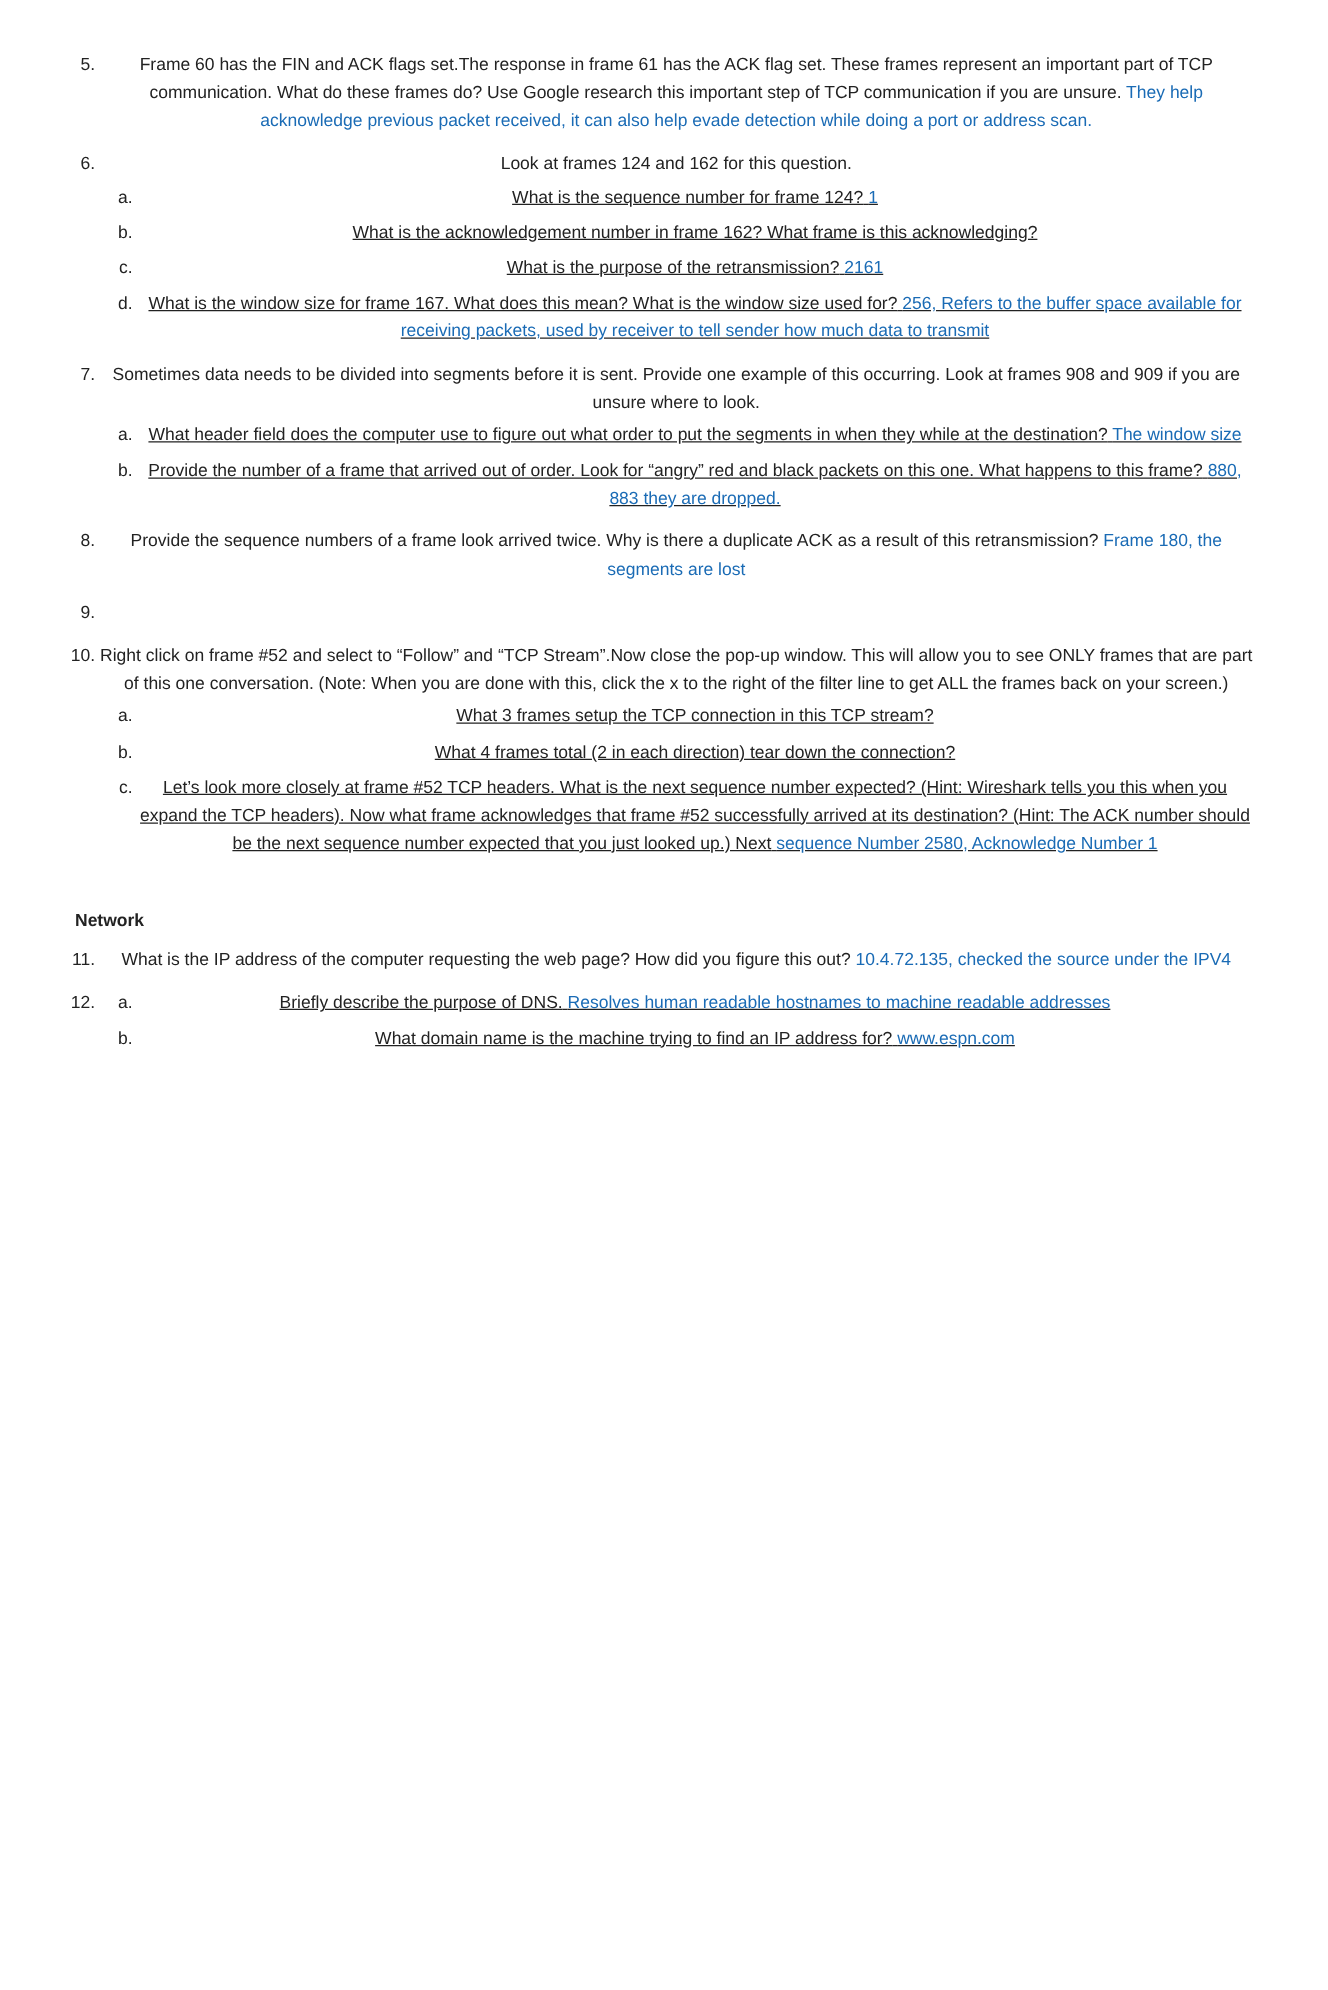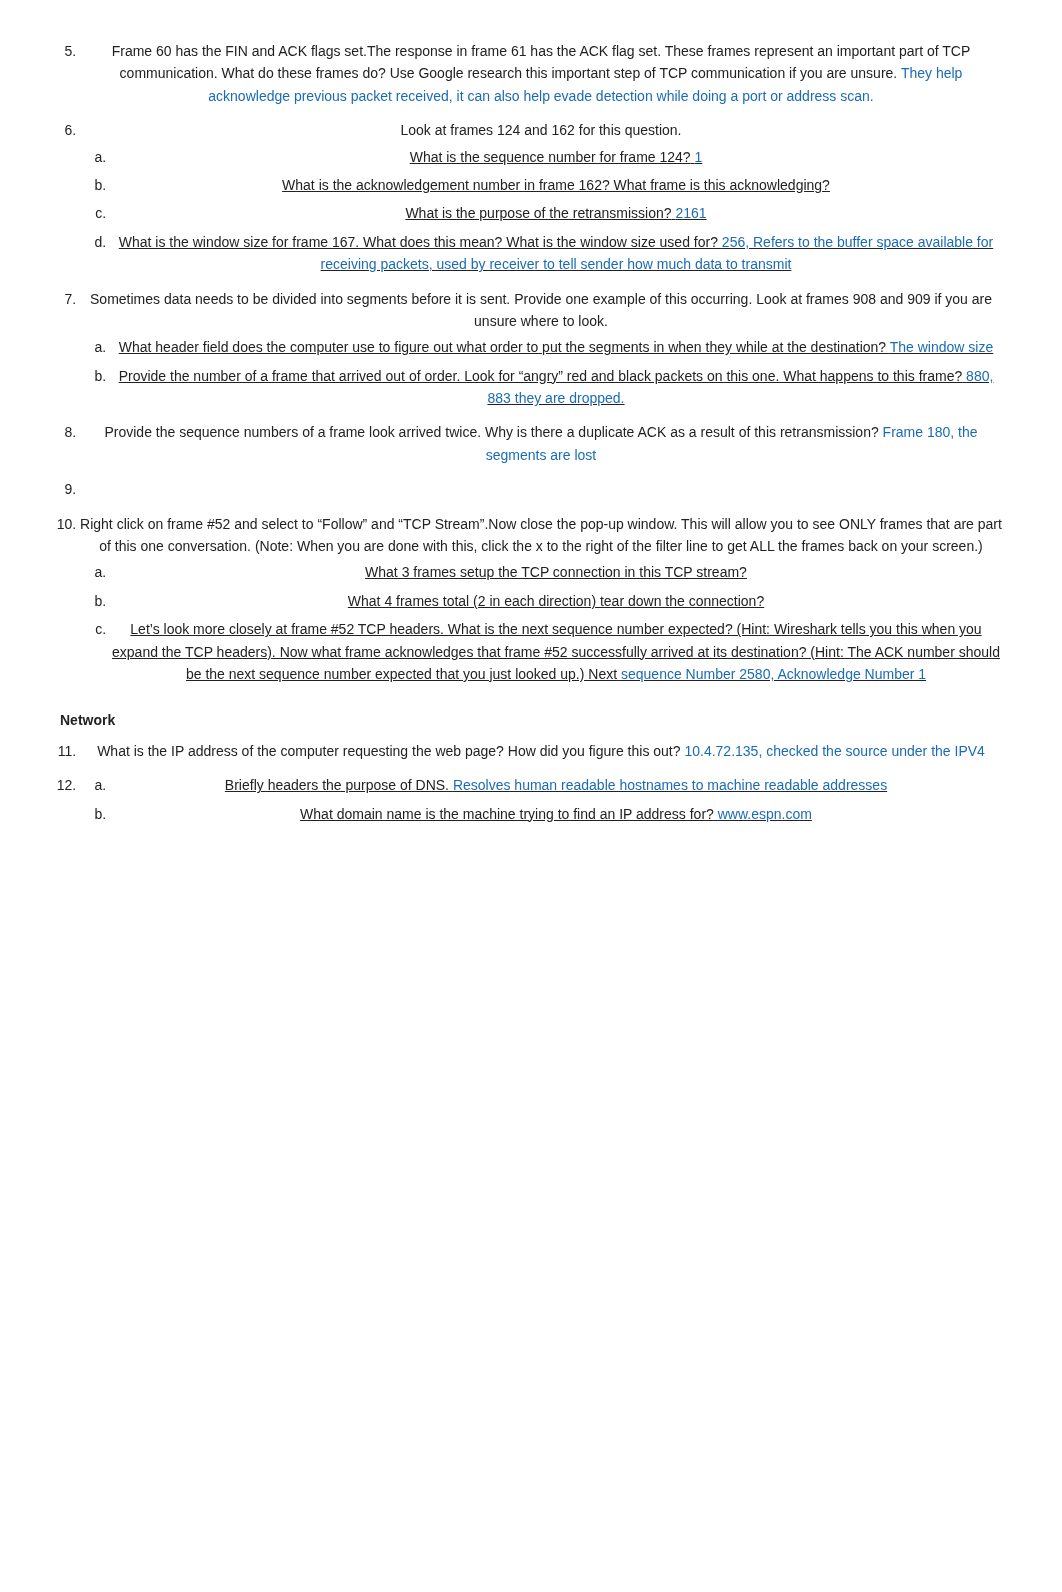--- a/index.html
+++ b/index.html
@@ -25,21 +25,21 @@
       list-style-type: lower-alpha;
       padding-left: 30px;
       margin-top: 4px;
       text-decoration: underline;
     }
     ol.alpha-list > li {
       margin-bottom: 6px;
     }
     .section-heading {
       font-weight: bold;
-      margin-top: 24px;
+      margin-top: 40px;
       margin-bottom: 8px;
     }
     p {
       margin-bottom: 8px;
     }
   </style>
 </head>
 <body>
 
 <ol class="main-list" start="5">
@@ -61,17 +61,17 @@
         <li><span>What 4 frames total (2 in each direction) tear down the connection?</span></li>
         <li><span>Let’s look more closely at frame #52 TCP headers. What is the next sequence number expected? (Hint: Wireshark tells you this when you expand the TCP headers).  Now what frame acknowledges that frame #52 successfully arrived at its destination? (Hint: The ACK number should be the next sequence number expected that you just looked up.) Next</span>  <span class="answer">sequence Number 2580,   Acknowledge Number 1</span></li>
       </ol></li>
   </ol>
 
 <div>
   <p class="section-heading">Network</p>
   <ol class="main-list" id="network-list" start="11">
   <li><span>What is the IP address of the computer requesting the web page?    How did you figure this out?</span>  <span class="answer">10.4.72.135, checked the source under the IPV4</span></li>
       <li><ol class="alpha-list">
-          <li><span>Briefly headers the purpose of DNS.</span>  <span class="answer">Resolves human readable hostnames to machine readable addresses</span></li>
+          <li><span>Briefly describe the purpose of DNS.</span>  <span class="answer">Resolves human readable hostnames to machine readable addresses</span></li>
           <li><span>What domain name is the machine trying to find an IP address for?</span>  <span class="answer">www.espn.com</span></li>
         </ol></li>
     </ol>
 </div>
 
 </body></html>

